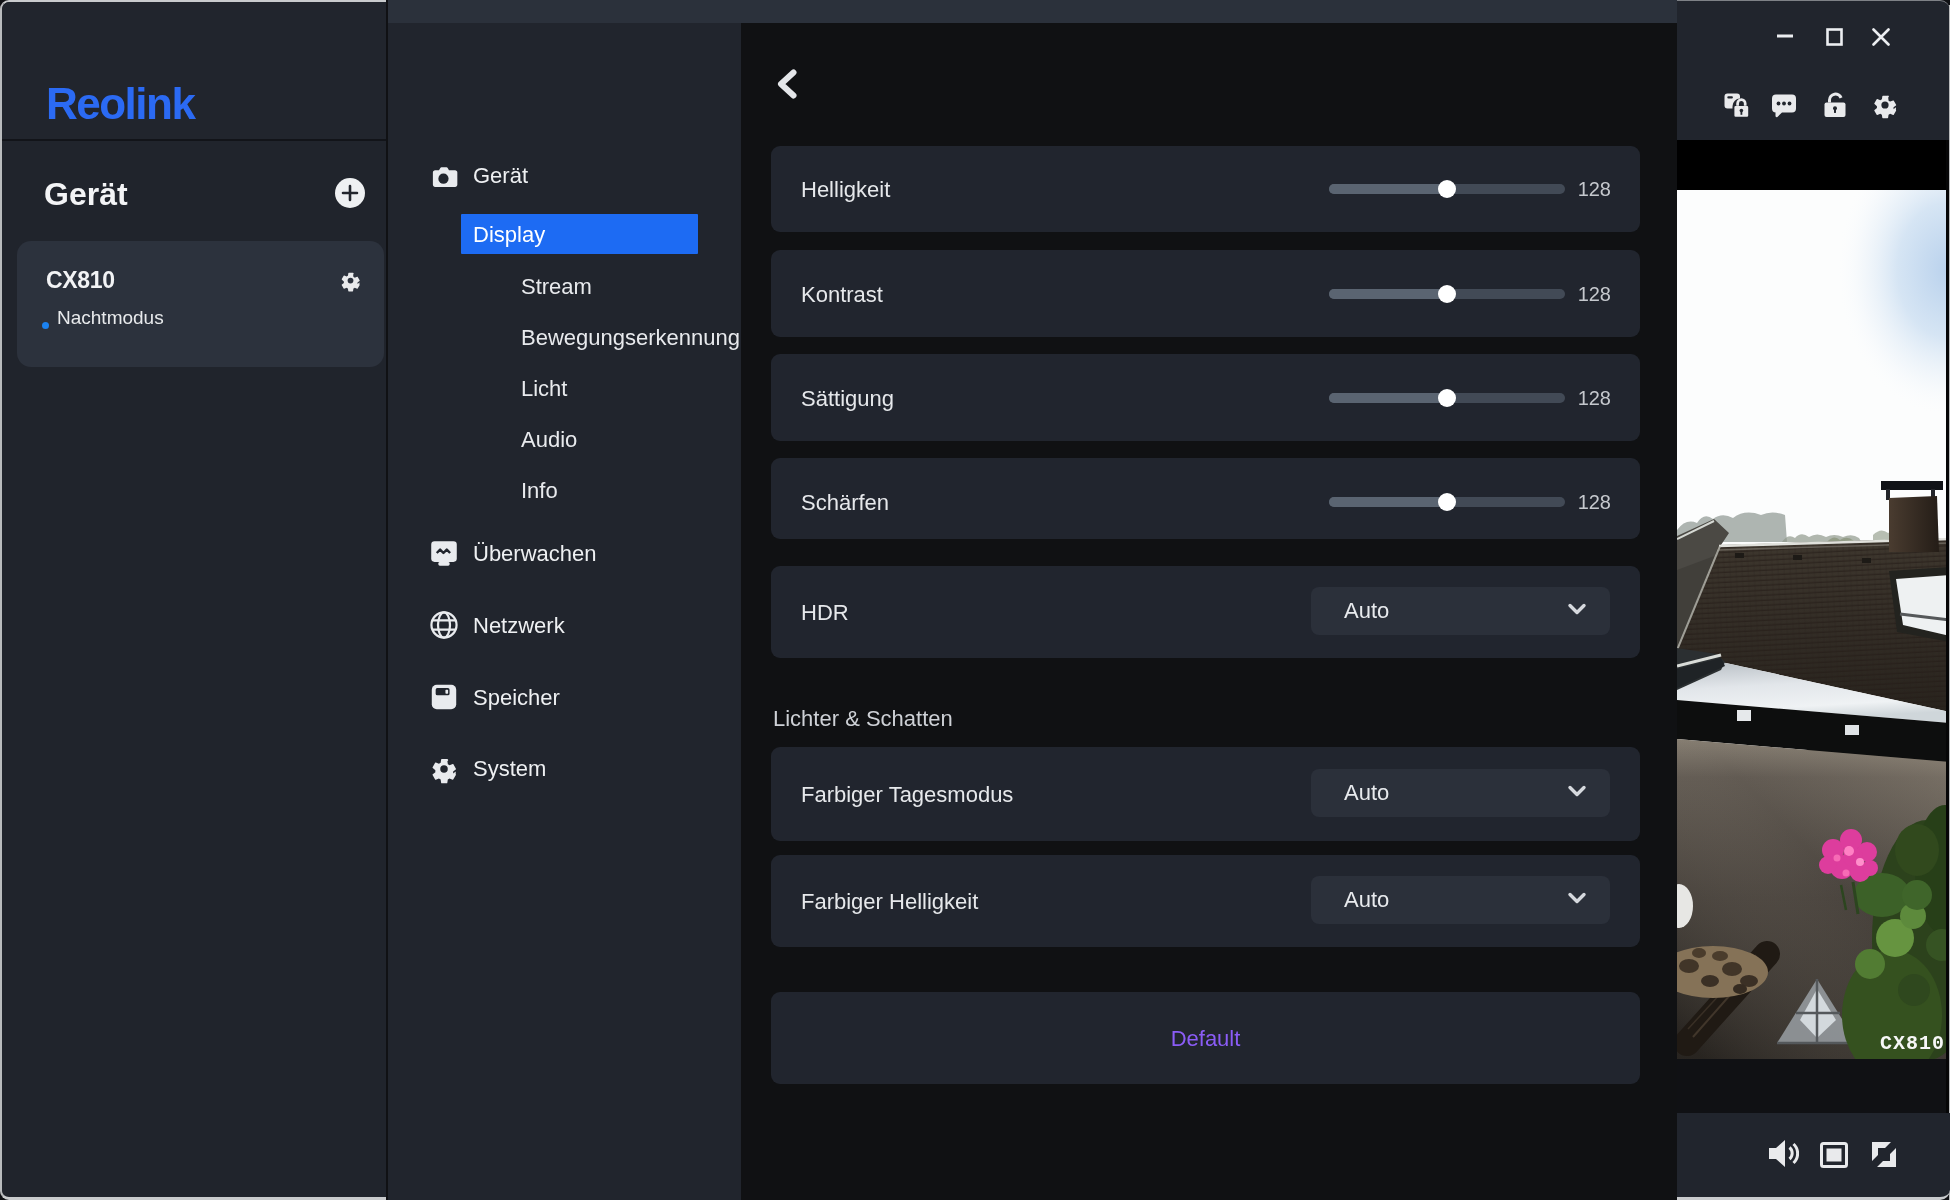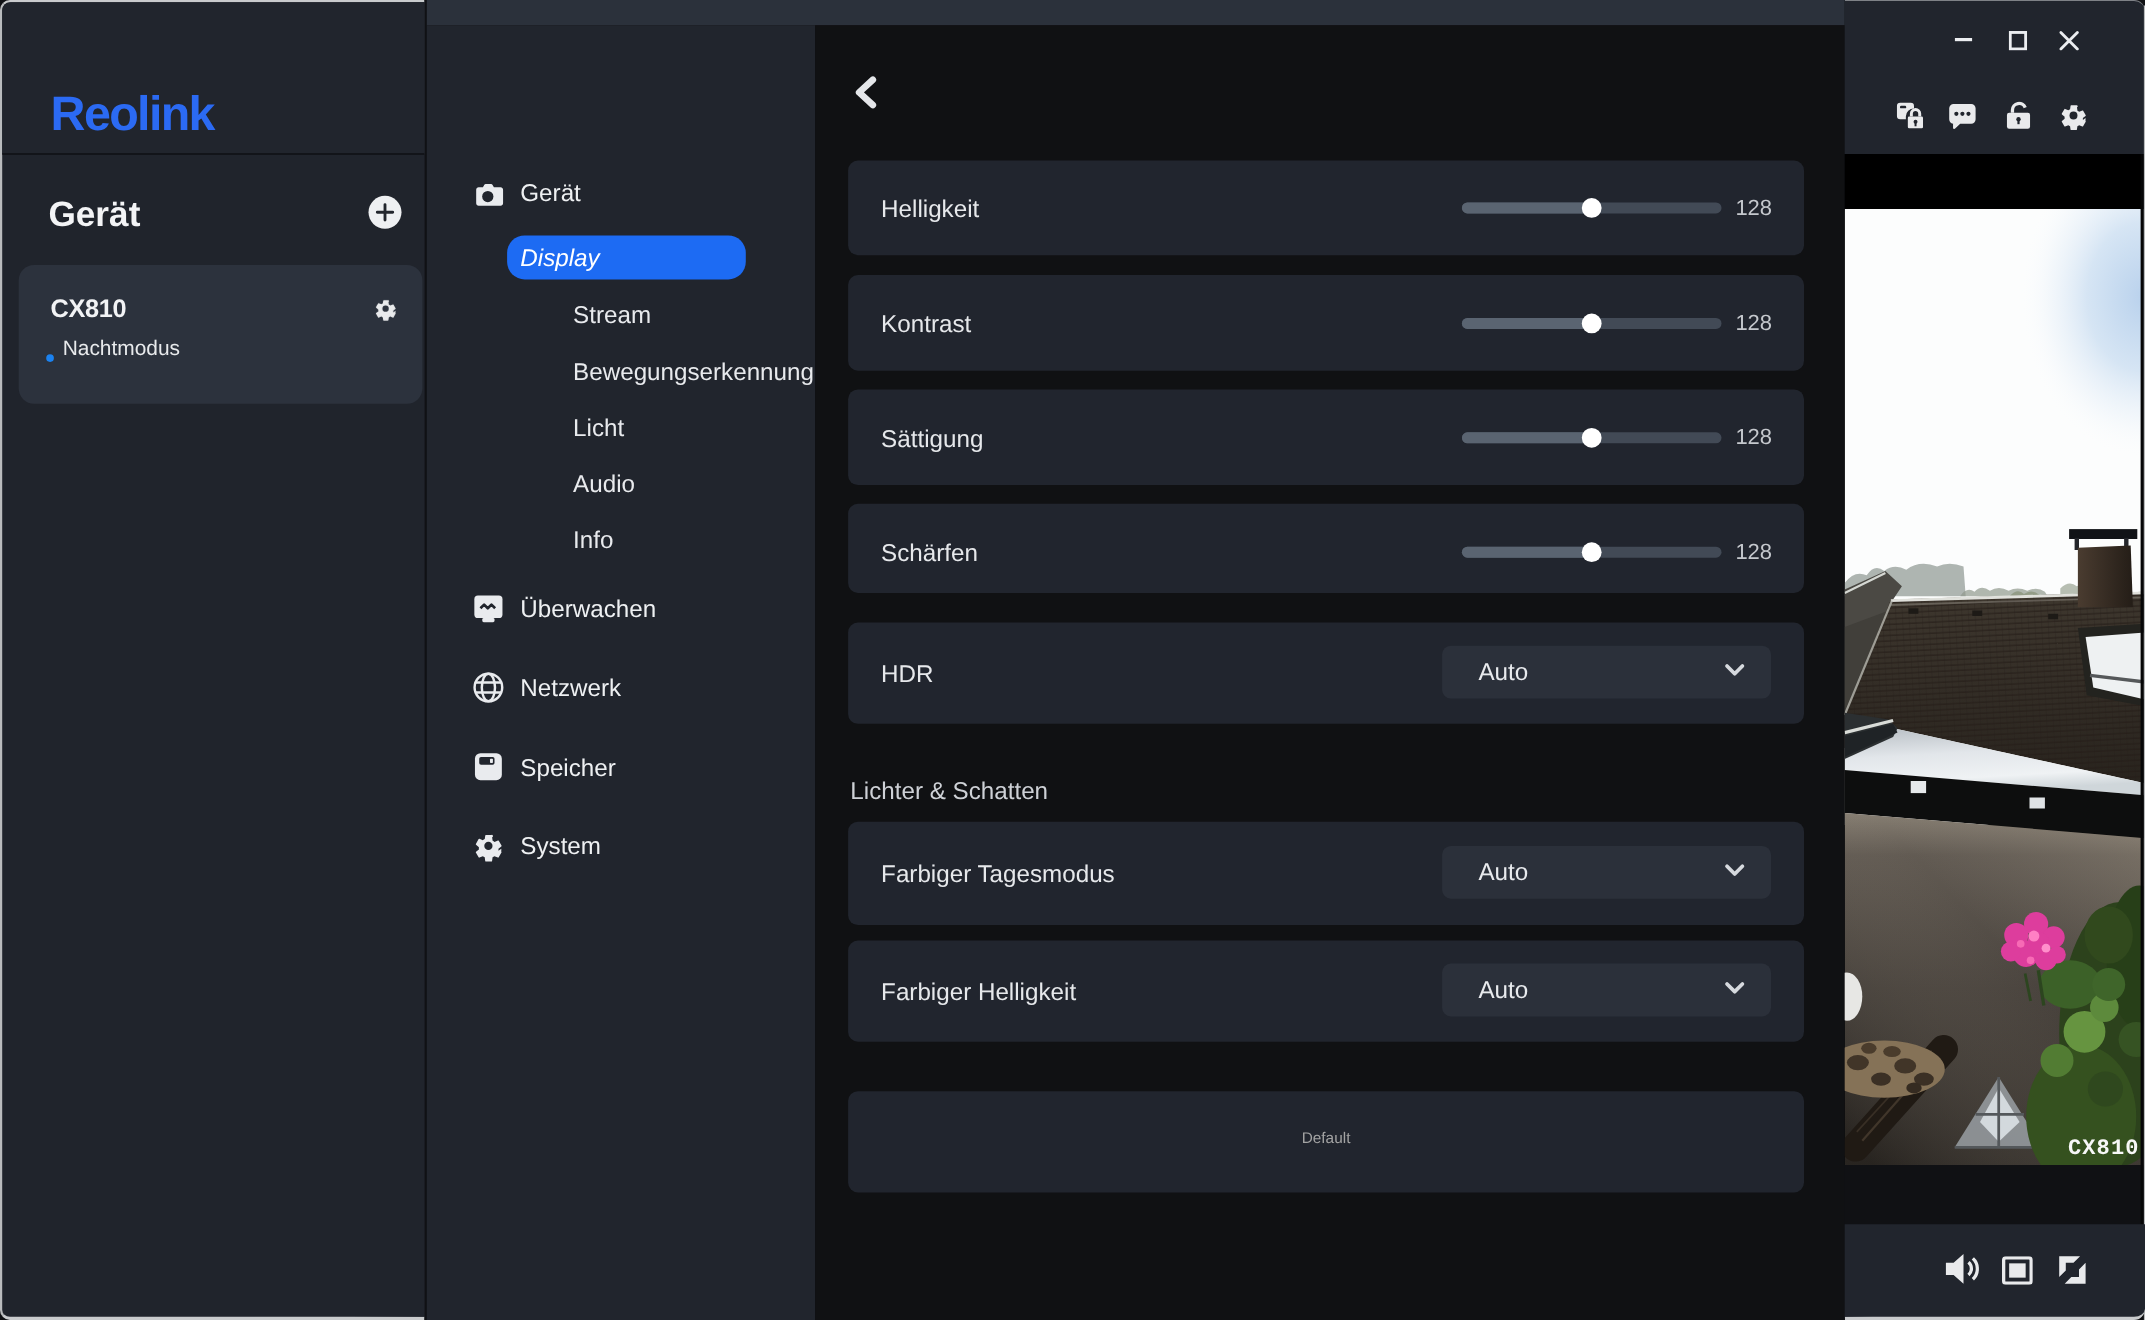--- a/index.html
+++ b/index.html
@@ -19,21 +19,21 @@
   #devcard { left:15px; top:239px; width:367px; height:126px; border-radius:14px; background:#2c323d; }
 
   
   #topstrip { left:388px; top:0; width:1289px; height:23px; background:#2b313b; }
   #nav { left:388px; top:23px; width:353px; height:1177px; background:#21252d; }
   #main { left:741px; top:23px; width:936px; height:1177px; background:#101113; }
 
   .navtop { position:absolute; left:85px; font-size:22px; color:#eef0f2; }
   .navsub { position:absolute; left:96px; font-size:22px; color:#e8eaed;margin-left:37px; }
   .navicon { position:absolute; left:41px; width:30px; height:30px; }
-  #displaybtn { left:73px; top:191px; width:217px; height:40px; border-radius:16px; background:#1d6bf3;font-style:italic; }
+  #displaybtn { left:73px; top:191px; width:237px; height:40px; border-radius:1px; background:#1d6bf3; }
   #displaybtn span { position:absolute; left:12px; top:8px; font-size:22px; color:#fff; }
 
   .card { position:absolute; left:30px; width:869px; border-radius:9px; background:#21252e; }
   .clabel { position:absolute; left:30px; font-size:22px; color:#e6e8eb; }
   .cval { position:absolute; right:29px; font-size:20px; color:#c5c8cd; }
   .track { position:absolute; left:558px; width:236px; height:10px; border-radius:5px; background:#424a56; }
   .trackfill { position:absolute; left:0; top:0; width:119px; height:10px; border-radius:5px 0 0 5px; background:#5a6471; }
   .thumb { position:absolute; left:109px; top:-4px; width:18px; height:18px; border-radius:50%; background:#fff; }
   .dd { position:absolute; left:540px; width:299px; height:48px; border-radius:8px; background:#2b303a; }
   .dd span { position:absolute; left:33px; top:11px; font-size:22px; color:#e8eaed; }
@@ -175,21 +175,21 @@
   <div class="card" style="top:832px;height:92px;">
     <div class="clabel" style="top:34px">Farbiger Helligkeit</div>
     <div class="dd" style="top:21px">
         <span>Auto</span>
       <svg width="20" height="14" viewBox="0 0 20 14">
           <path d="M3 3.5l7 7 7-7" stroke="#d6d9de" stroke-width="3.4" fill="none" stroke-linecap="round" stroke-linejoin="round"></path>
         </svg>
     </div>
   </div>
   <div class="card" style="top:969px;height:92px;">
-    <div class="abs" style="left:0;top:34px;width:100%;text-align:center;font-size:14px;color:#a3a3a3;">Default</div>
+    <div class="abs" style="left:0;top:34px;width:100%;text-align:center;font-size:22px;color:#8b5cf6;">Default</div>
   </div>
 </div>
 
 <div class="abs" id="rpanel">
   <div class="abs" id="rtop">
     <svg class="abs" style="left:100px;top:33px" width="16" height="4" viewBox="0 0 16 4">
         <path d="M0 2h16" stroke="#eceef1" stroke-width="3"></path>
       </svg>
     <svg class="abs" style="left:149px;top:27px" width="17" height="18" viewBox="0 0 17 18">
         <rect x="1.5" y="1.5" width="14" height="15" fill="none" stroke="#eceef1" stroke-width="2.6"></rect>

